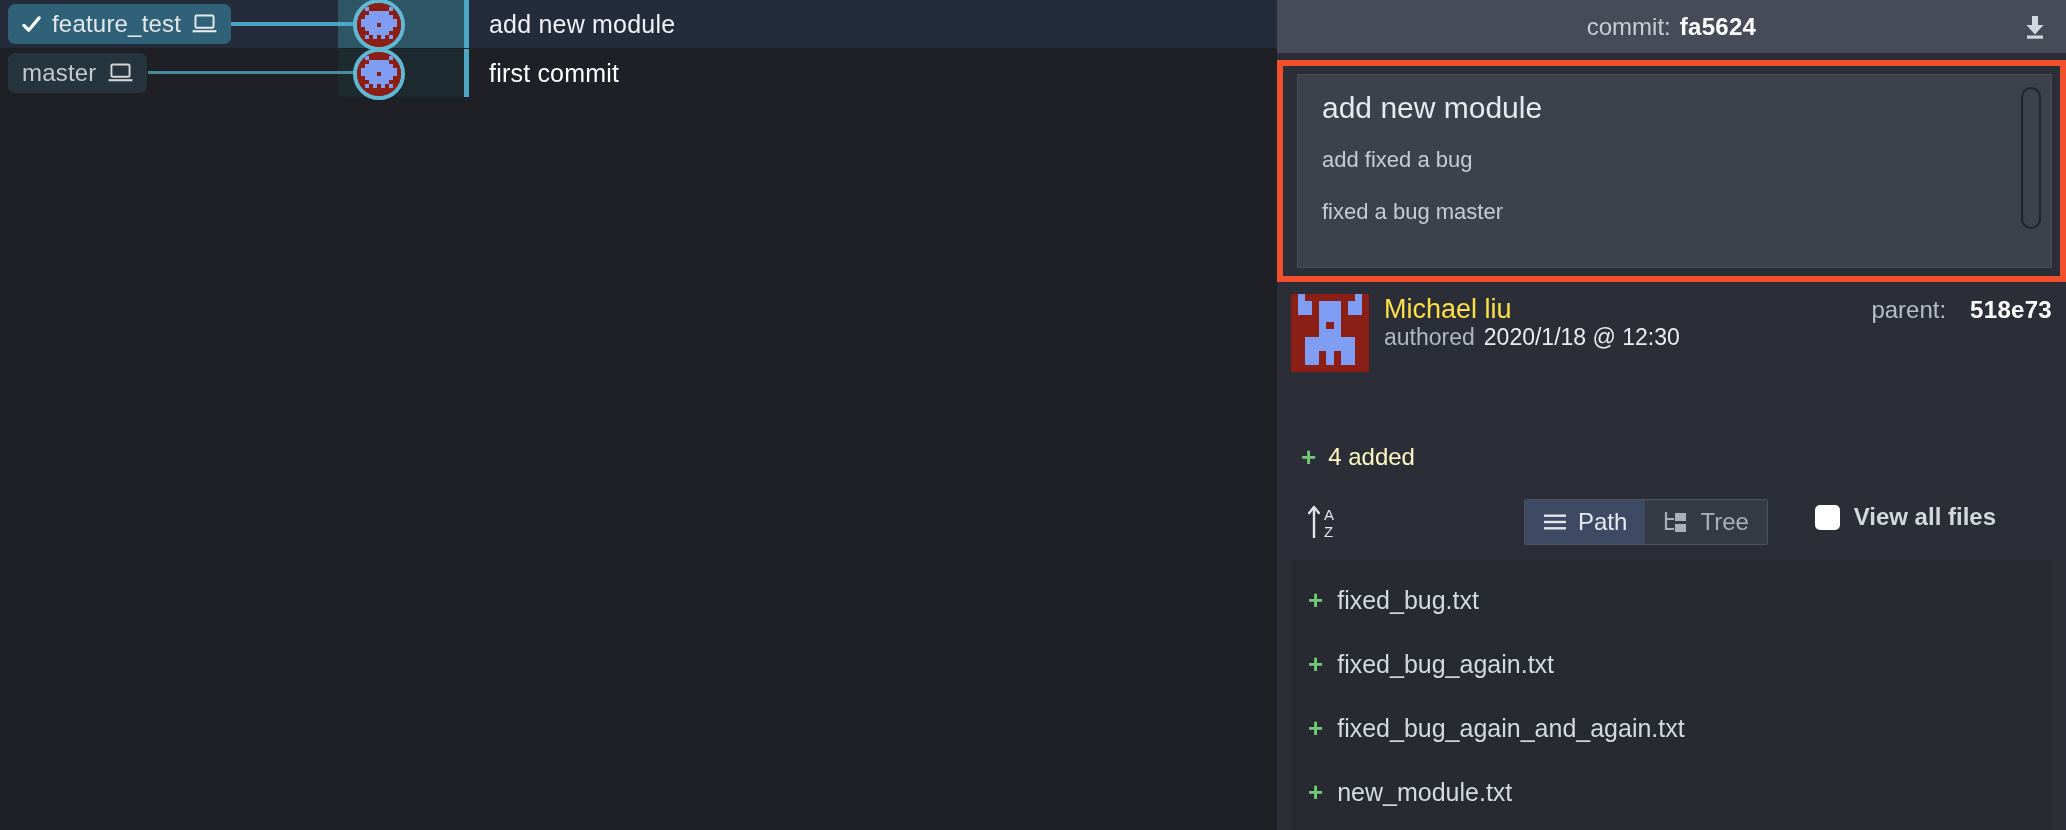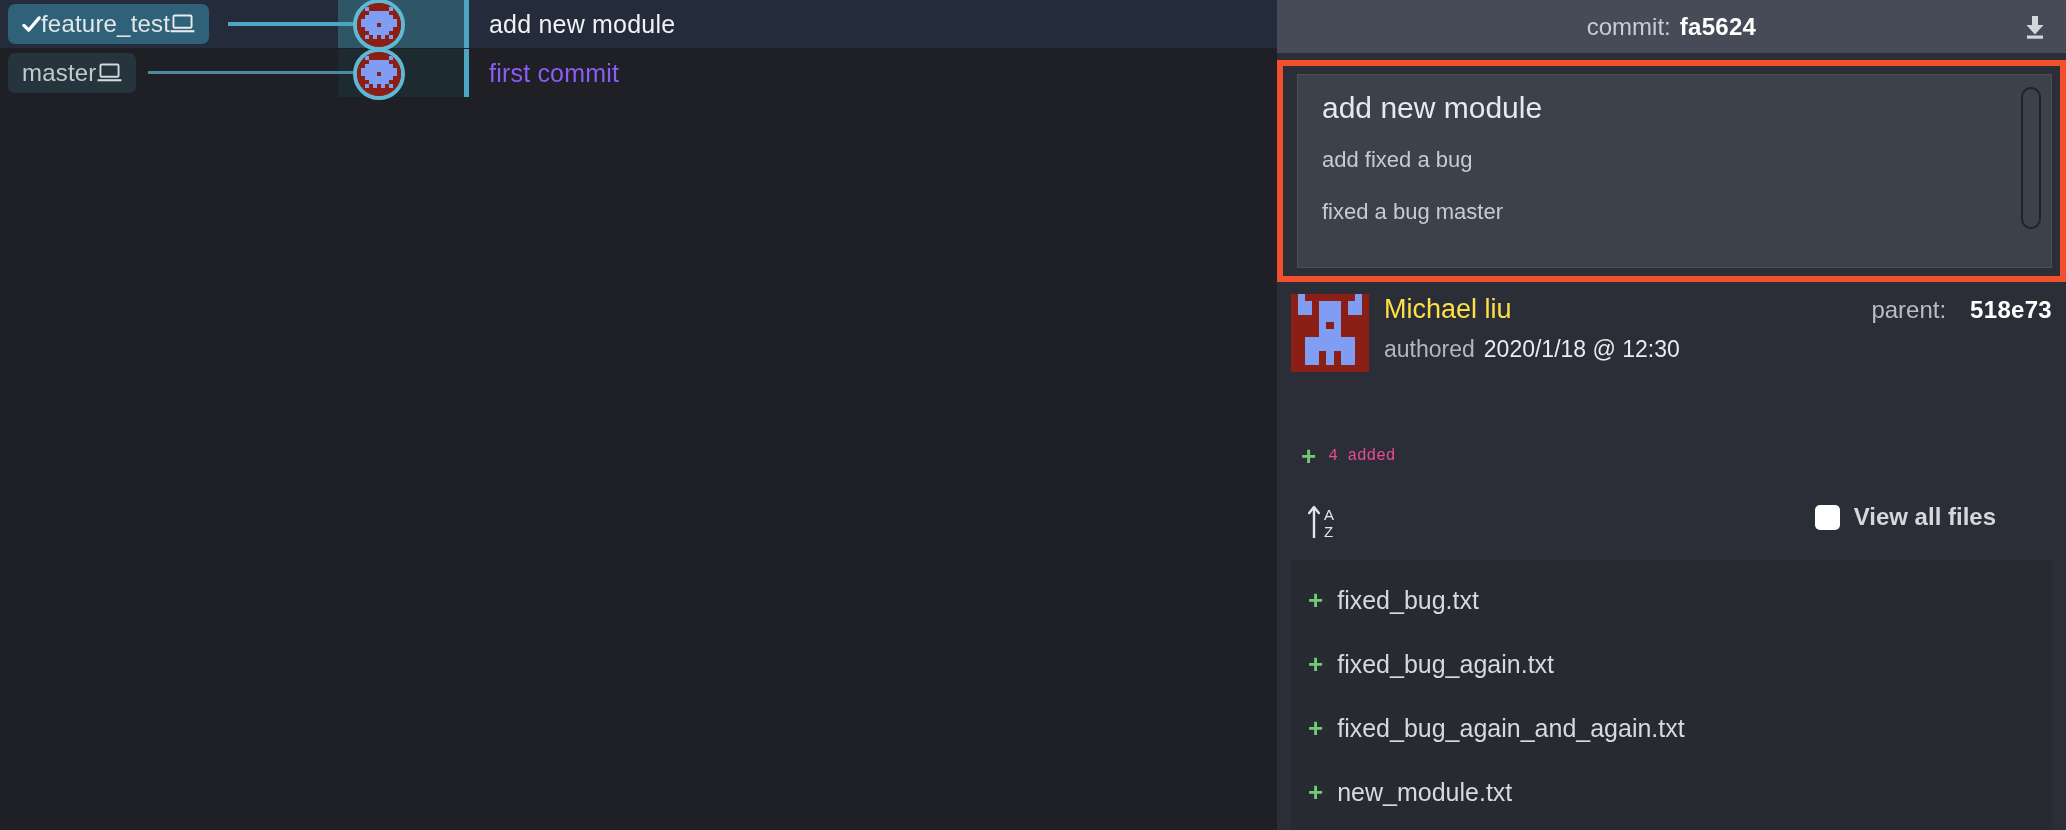--- a/index.html
+++ b/index.html
@@ -35,21 +35,21 @@
   
   .lane-divider {
     position: absolute; top: 0; left: 464px; width: 5px; height: 48px;
     background: #4da6c4;
   }
 
   
   .branch-pill {
     position: absolute; left: 8px;
     height: 40px; border-radius: 7px;
-    display: flex; align-items: center; 
+    display: flex; align-items: center; gap: 11px;
     padding: 0 14px;
     white-space: nowrap;
     z-index: 5;
   }
   .branch-pill.current { top: 4px; background: #2f6278; }
   .branch-pill.other   { top: 53px; background: #26353d; }
   .branch-check { width: 19px; height: 19px; flex: 0 0 19px; display:block; }
   .branch-name { font-size: 24px; color: #e3e7ea; letter-spacing: .2px; }
   .branch-pill.other .branch-name { color: #c3c9cd; }
   .laptop-icon { width: 25px; height: 20px; display: block; }
@@ -78,21 +78,21 @@
   }
   .node.n0 { top: -1px; }
   .node.n1 { top: 48px; }
   .node svg { display: block; width: 44px; height: 44px; }
 
   
   .commit-subject {
     position: absolute; left: 489px; font-size: 25px; letter-spacing: .2px;
   }
   .graph-row.r0 .commit-subject { color: #f0f3f5; }
-  .graph-row.r1 .commit-subject { color: #8b5cf6; }
+  .graph-row.r1 .commit-subject { color: #ffffff; }
 
   
   #detail-panel {
     position: relative;
     width: 789px; height: 830px; flex: 0 0 789px;
     background: #2b2e36;
   }
   
   #detail-header {
     position: relative; height: 53px; width: 789px;
@@ -137,34 +137,34 @@
   
   #author-block {
     position: absolute; left: 0px; top: 290px; width: 789px; height: 88px;
   }
   #author-avatar {
     position: absolute; left: 14px; top: 4px;
     width: 78px; height: 78px; background: #8b1f16; overflow: hidden;
   }
   #author-avatar svg { display: block; width: 78px; height: 78px; }
   #author-name { position: absolute; left: 107px; top: 4px; font-size: 27px; color: #fde047; }
-  #author-date-row { position: absolute; left: 107px; top: 46px; font-size: 23px; display: flex; gap: 9px; align-items: baseline; }
+  #author-date-row { position: absolute; left: 107px; top: 34px; font-size: 23px; display: flex; gap: 9px; align-items: baseline; }
   #authored-label { color: #b1b7be; }
   #authored-date { color: #e8ebef; }
   #parent-wrap { position: absolute; right: 14px; top: 6px; font-size: 24px; display: flex; gap: 24px; align-items: baseline; }
   #parent-label { color: #b8bdc5; }
   #parent-value { color: #ffffff; font-weight: bold; letter-spacing: .3px; }
 
   
   #added-row {
     position: absolute; left: 24px; top: 443px;
     display: flex; align-items: center; gap: 12px;
   }
   .plus-glyph { color: #73c877; font-size: 26px; font-weight: bold; line-height: 1; }
-  #added-text { font-size: 16px; color: #ec4899; font-family: Liberation Mono, monospace; }
+  #added-text { font-size: 24px; color: #fef9c3; }
 
   
   #files-toolbar {
     position: absolute; left: 0; top: 495px; width: 789px; height: 55px;
   }
   #sort-btn {
     position: absolute; left: 24px; top: 4px;
     width: 46px; height: 46px; cursor: pointer;
     display: flex; align-items: center; justify-content: center;
   }
@@ -367,20 +367,38 @@
     <div id="files-toolbar">
       <div id="sort-btn">
         <svg width="36" height="38" viewBox="0 0 36 38">
           <path d="M8 35 L8 5" stroke="#e2e6ea" stroke-width="2.4" fill="none"></path>
           <path d="M3.2 10 L8 4 L12.8 10" stroke="#e2e6ea" stroke-width="2.4" fill="none" stroke-linecap="round" stroke-linejoin="round"></path>
           <text x="18" y="17" font-family="Liberation Sans, sans-serif" font-size="15" fill="#e2e6ea">A</text>
           <text x="18" y="34" font-family="Liberation Sans, sans-serif" font-size="15" fill="#e2e6ea">Z</text>
         </svg>
       </div>
 
+      <div id="view-toggle">
+        <div class="toggle-seg active">
+          <svg width="24" height="18" viewBox="0 0 24 18">
+            <rect x="1" y="1.5" width="22" height="2.4" fill="#e2e6ea"></rect>
+            <rect x="1" y="7.8" width="22" height="2.4" fill="#e2e6ea"></rect>
+            <rect x="1" y="14.1" width="22" height="2.4" fill="#e2e6ea"></rect>
+          </svg>
+          <span>Path</span>
+        </div>
+        <div class="toggle-seg inactive">
+          <svg width="26" height="22" viewBox="0 0 26 22">
+            <path d="M3 1 L3 18 L11 18 M3 8 L11 8" stroke="#aab0b8" stroke-width="2.2" fill="none"></path>
+            <rect x="12" y="2" width="11" height="8" fill="#aab0b8"></rect>
+            <rect x="12" y="13" width="11" height="8" fill="#aab0b8"></rect>
+          </svg>
+          <span>Tree</span>
+        </div>
+      </div>
 
       <div id="view-all-wrap">
         <div id="view-all-checkbox"></div>
         <span id="view-all-label">View all files</span>
       </div>
     </div>
 
     <div id="file-list">
       <div class="file-row">
         <span class="plus-glyph">+</span>

